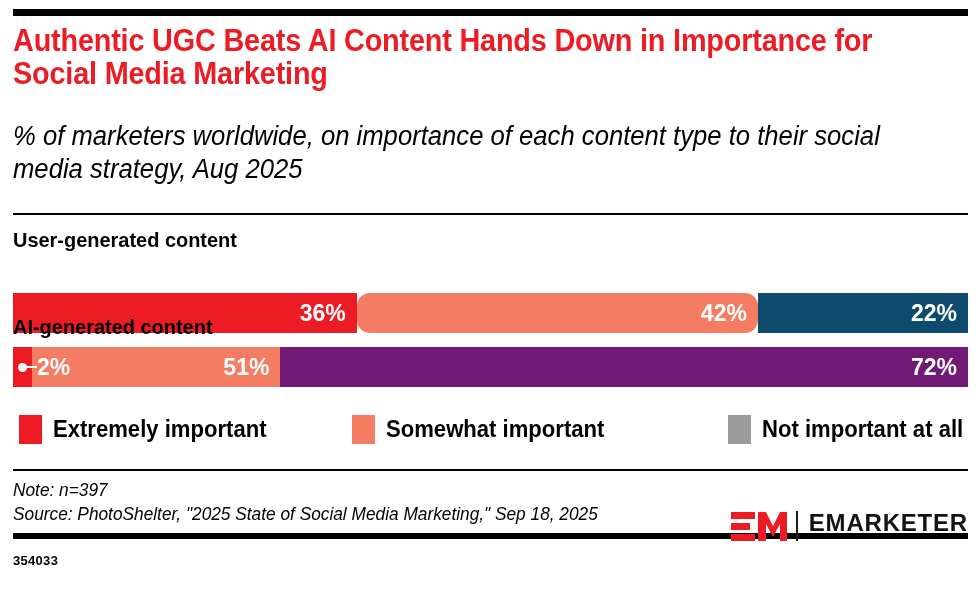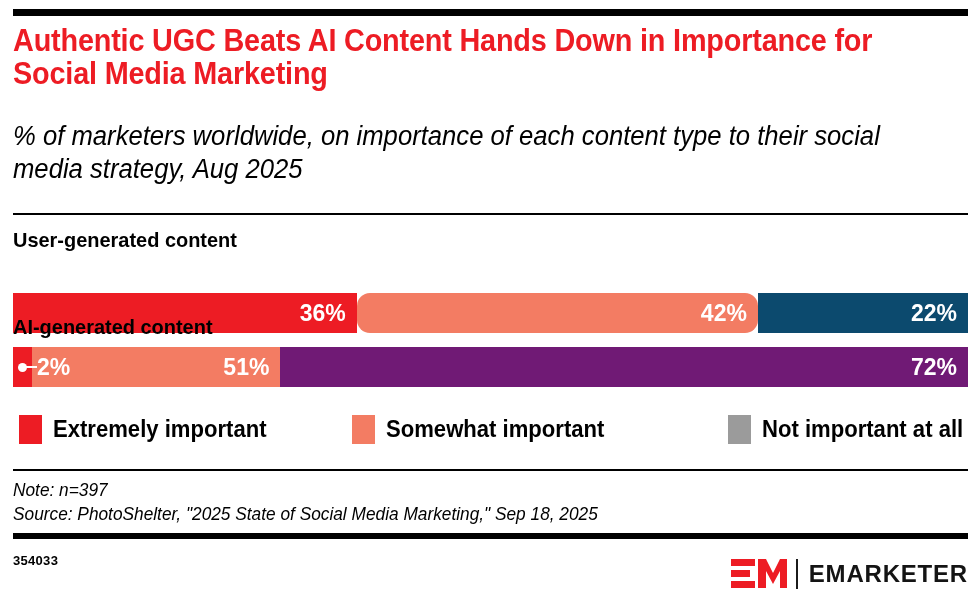--- a/index.html
+++ b/index.html
@@ -177,22 +177,22 @@
     position:absolute; left:13px; top:551px;
     color:#000000;
     font-family:"Liberation Sans Narrow","Liberation Sans", sans-serif;
     font-weight:bold;
     font-size:13px;
     line-height:20px;
     letter-spacing:0.3px;
   }
 
   .brand {
-    position:absolute; right:12px; top:557px;
-    display:flex; align-items:center; height:34px;
+    position:absolute; right:12px; top:511px;
+    display:flex; align-items:flex-start; height:34px;
   }
   .brand-mark { display:block; }
   .brand-divider {
     width:2px; height:30px;
     background:#1b1b1b;
     margin:0 11px 0 9px;
   }
   .brand-name {
     color:#141414;
     font-family:"Liberation Sans Narrow","Liberation Sans", sans-serif;

